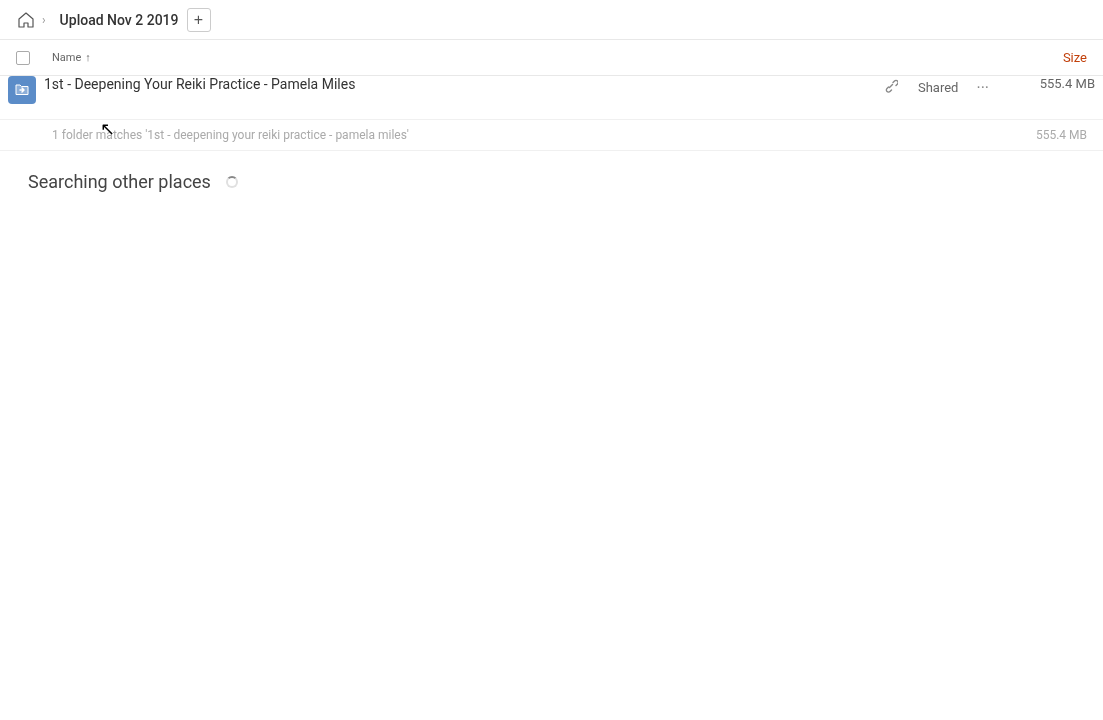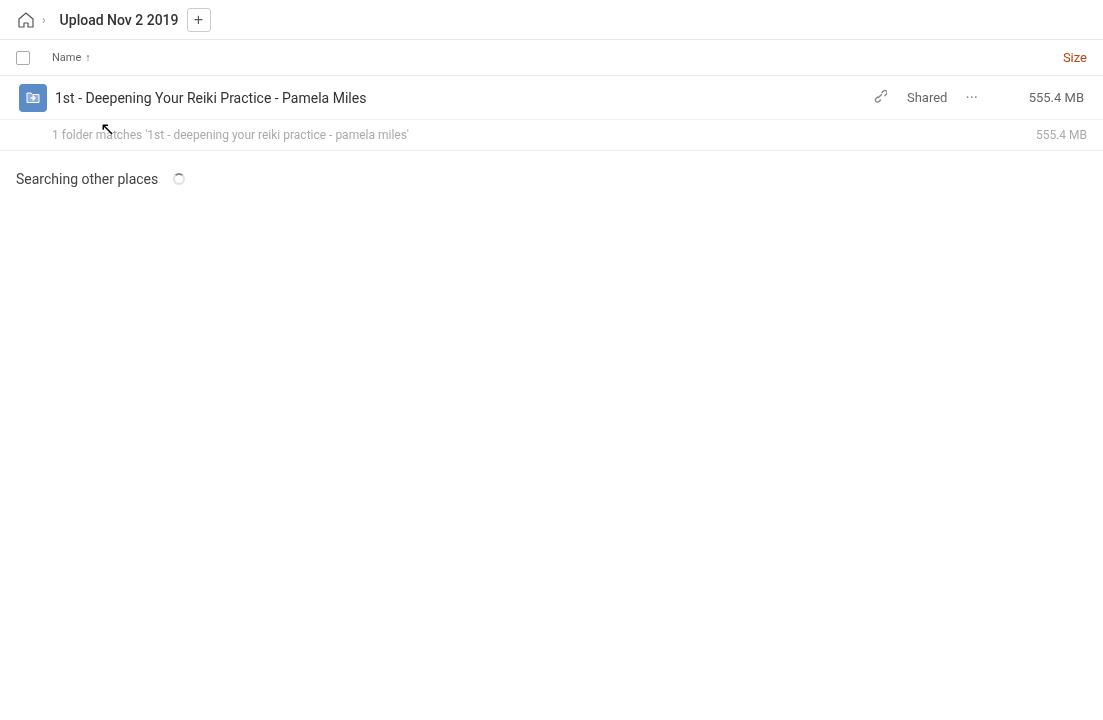--- a/index.html
+++ b/index.html
@@ -107,22 +107,22 @@
 
     .size-col {
       width: 100px;
       text-align: right;
       font-size: 13px;
       color: #c2410c;
     }
 
     .file-row {
       display: flex;
-      align-items: center;
-      padding: 0 19px;
+      align-items: flex-start;
+      padding: 0 8px;
       height: 44px;
       border-bottom: 1px solid #f0f0f0;
       cursor: pointer;
       position: relative;
     }
 
     .file-icon-col {
       width: 36px;
       display: flex;
       align-items: center;
@@ -191,25 +191,26 @@
     .match-size {
       color: #aaa;
       font-size: 12px;
     }
 
     .searching-section {
       padding: 20px 16px;
     }
 
     .searching-title {
-      font-size: 14px;
+      font-size: 18px;
       color: #444;
       display: flex;
       align-items: center;
       gap: 15px;
+      margin-left: 12px;
     }
 
     .loading-indicator {
       display: inline-block;
       width: 12px;
       height: 12px;
       border: 2px solid #e0e0e0;
       border-top-color: #888;
       border-radius: 50%;
       animation: spin 0.8s linear infinite;

